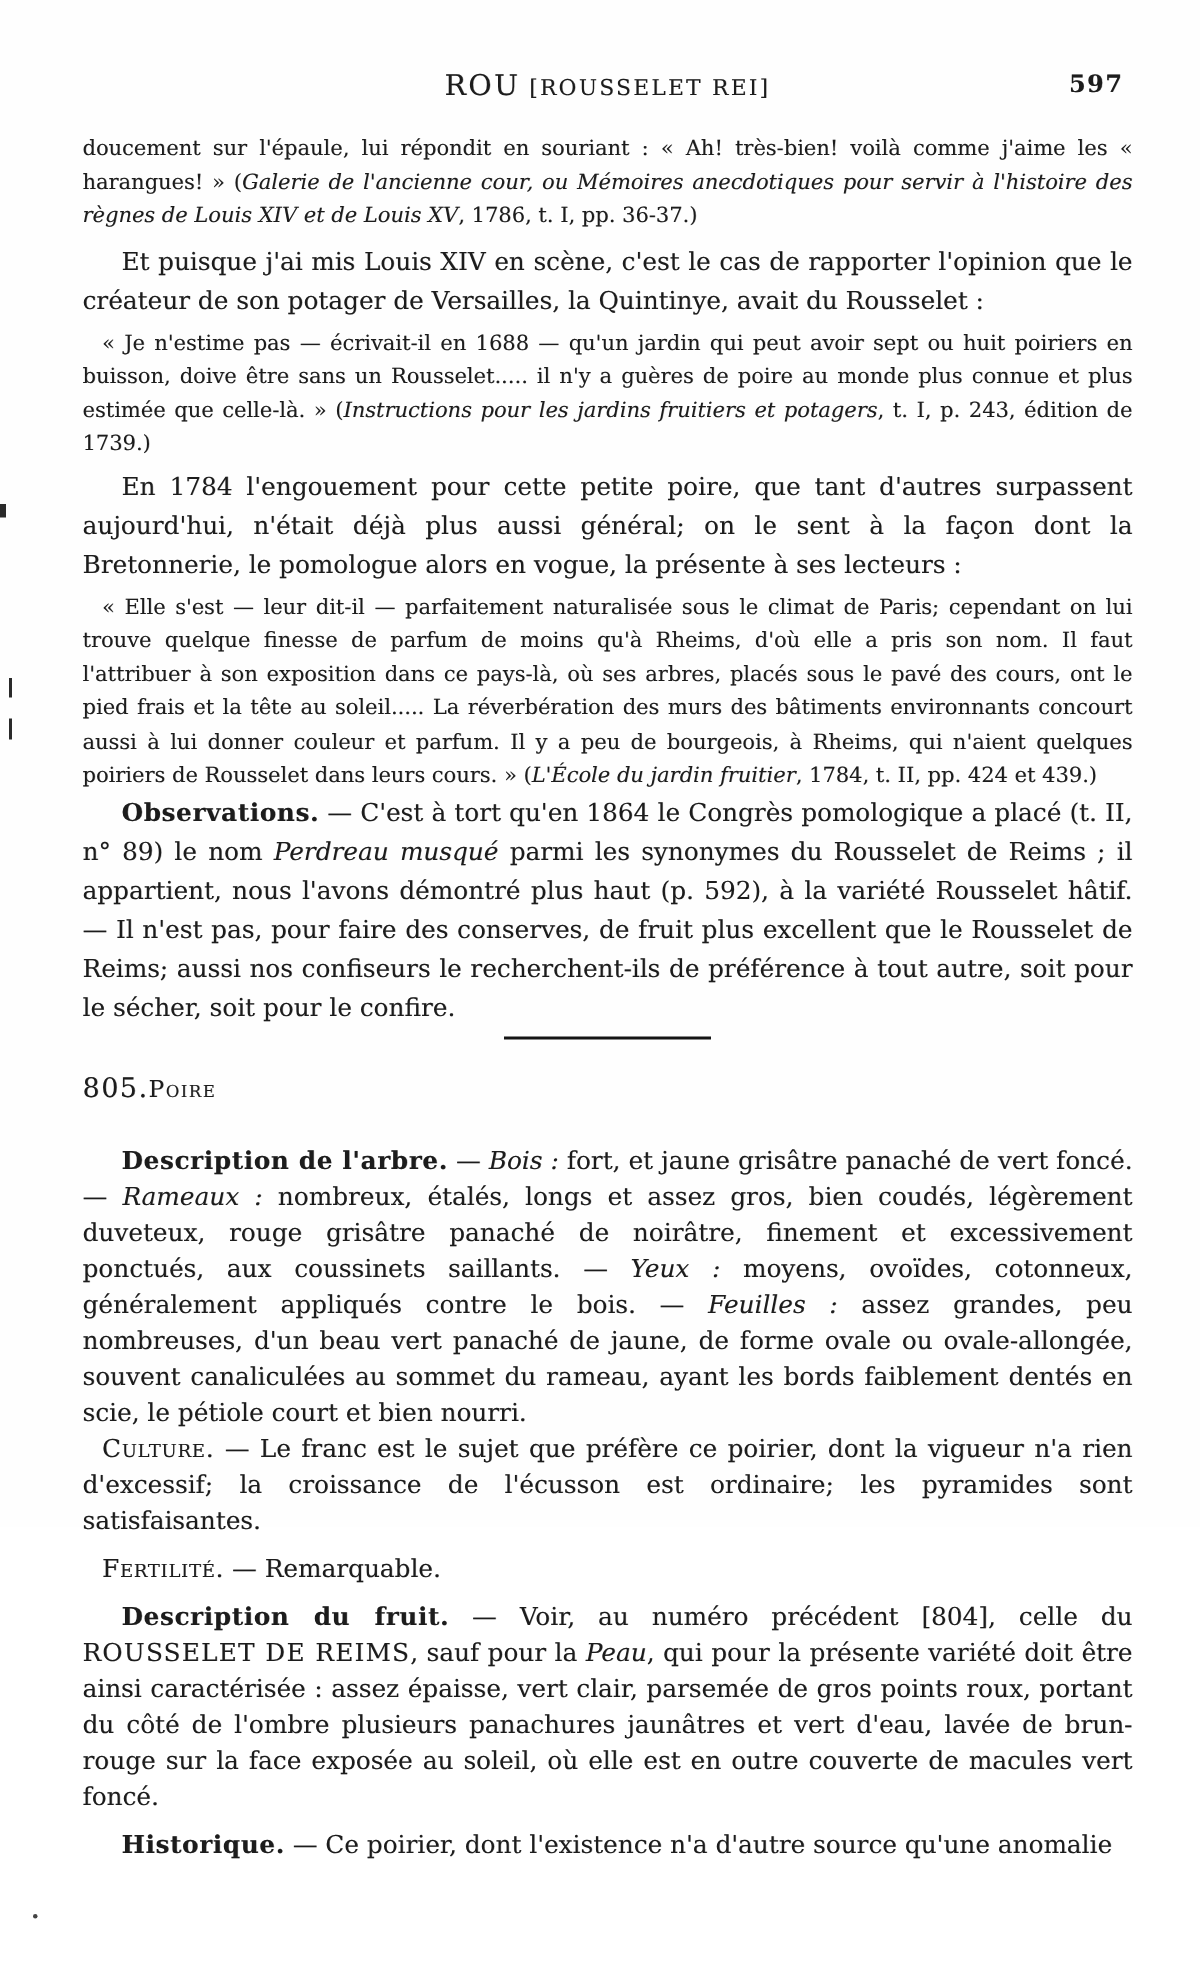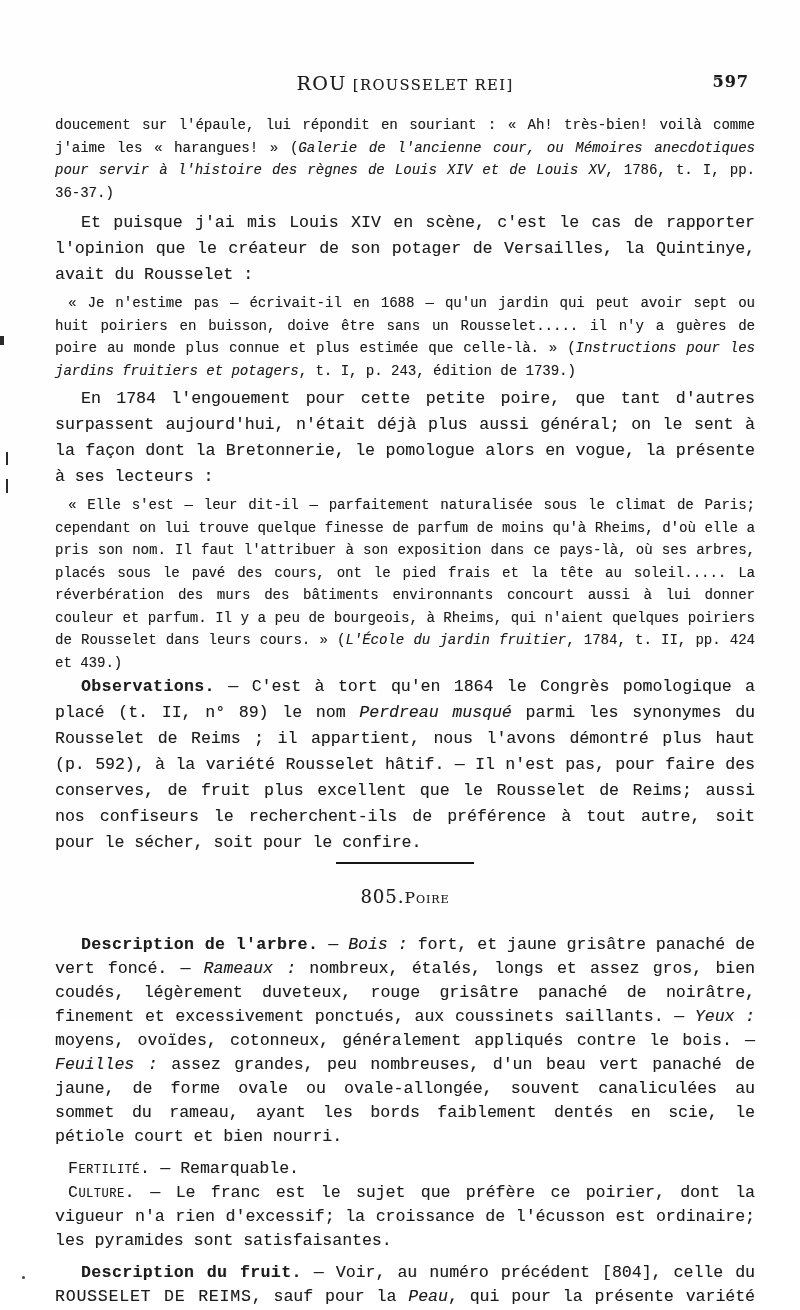--- a/index.html
+++ b/index.html
@@ -12,21 +12,21 @@
     height: 1310px;
     overflow: hidden;
     font-family: "DejaVu Serif", "Liberation Serif", serif;
     color: #1c1c1c;
   }
   .page {
     position: relative;
     box-sizing: border-box;
     width: 800px;
     height: 1018px;
-    padding: 72px 45px 0 55px;
+    padding: 46px 45px 0 55px;
     background: #fefefe;
     text-shadow: 0.3px 0.3px 0 rgba(10,10,10,0.35);
   }
   
   .running-head {
     position: relative;
     height: 26px;
     text-align: center;
   }
   .rt-main {
@@ -44,21 +44,20 @@
     right: 6px;
     top: 0;
     font-size: 16px;
     font-weight: bold;
     letter-spacing: 1px;
   }
   
   p {
     margin: 0;
     text-align: justify;
-    font-family: Liberation Mono, monospace;
   }
   .normal {
     font-size: 16.5px;
     line-height: 26px;
     text-indent: 26px;
   }
   .small {
     font-size: 14px;
     line-height: 22.5px;
     text-indent: 13px;
@@ -93,21 +92,21 @@
     width: 138px;
     height: 2px;
     background: #151515;
     border: none;
     margin: 6px auto 0 auto;
   }
   
   .variety-heading {
     margin: 22px 0 0 0;
     display: flex;
-    justify-content: center;
+    justify-content: flex-start;
     align-items: baseline;
     gap: 0;
     font-weight: normal;
     text-indent: 0;
   }
   .vh-number { font-size: 18px; letter-spacing: 1px; }
   .vh-kind   { font-size: 15.5px; font-variant: small-caps; letter-spacing: 1px; }
   .vh-name   { font-size: 19px; font-weight: bold; letter-spacing: 1px; word-spacing: 5px; }
 
   
@@ -141,23 +140,23 @@
 
   <hr class="section-divider">
 
   <h2 class="variety-heading">
       <span class="vh-number">805.</span>
       <span class="vh-kind">Poire</span>
     </h2>
 
   <p class="desc m-p7"><span class="lead">Description de l'arbre.</span><span> — </span><i>Bois :</i><span> fort, et jaune grisâtre panaché de vert foncé. — </span><i>Rameaux :</i><span> nombreux, étalés, longs et assez gros, bien coudés, légèrement duveteux, rouge grisâtre panaché de noirâtre, finement et excessivement ponctués, aux coussinets saillants. — </span><i>Yeux :</i><span> moyens, ovoïdes, cotonneux, généralement appliqués contre le bois. — </span><i>Feuilles :</i><span> assez grandes, peu nombreuses, d'un beau vert panaché de jaune, de forme ovale ou ovale-allongée, souvent canaliculées au sommet du rameau, ayant les bords faiblement dentés en scie, le pétiole court et bien nourri.</span></p>
 
+  <p class="desc ind-sm m-p9"><span class="sc">Culture.</span><span> — Le franc est le sujet que préfère ce poirier, dont la vigueur n'a rien d'excessif; la croissance de l'écusson est ordinaire; les pyramides sont satisfaisantes.</span></p>
+
   <p class="desc ind-sm m-p8"><span class="sc">Fertilité.</span><span> — Remarquable.</span></p>
-
-  <p class="desc ind-sm m-p9"><span class="sc">Culture.</span><span> — Le franc est le sujet que préfère ce poirier, dont la vigueur n'a rien d'excessif; la croissance de l'écusson est ordinaire; les pyramides sont satisfaisantes.</span></p>
 
   <p class="desc m-p10"><span class="lead">Description du fruit.</span><span> — Voir, au numéro précédent [804], celle du </span><span class="caps-name">ROUSSELET DE REIMS</span><span>, sauf pour la </span><i>Peau</i><span>, qui pour la présente variété doit être ainsi caractérisée : assez épaisse, vert clair, parsemée de gros points roux, portant du côté de l'ombre plusieurs panachures jaunâtres et vert d'eau, lavée de brun-rouge sur la face exposée au soleil, où elle est en outre couverte de macules vert foncé.</span></p>
 
   <p class="desc m-p11"><span class="lead">Historique.</span><span> — Ce poirier, dont l'existence n'a d'autre source qu'une anomalie</span></p>
 
   <div class="artifact artifact-a"></div>
   <div class="artifact artifact-b"></div>
   <div class="artifact artifact-c"></div>
   <div class="artifact-dot artifact"></div>
 

